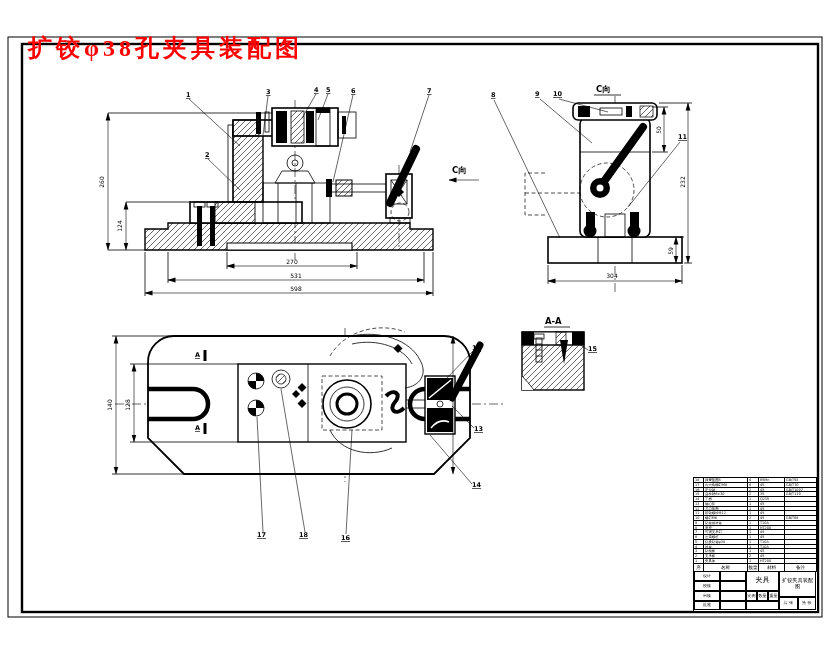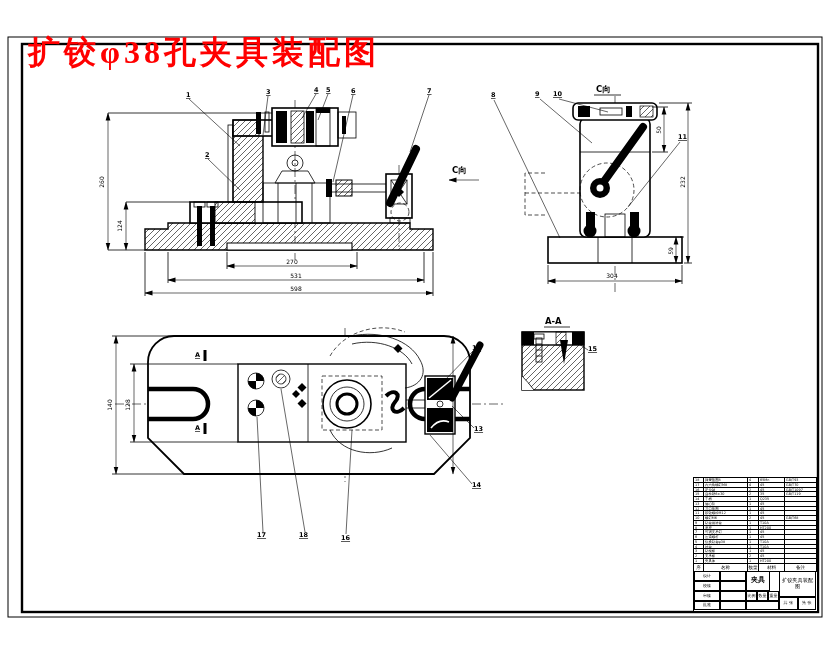--- a/index.html
+++ b/index.html
@@ -13,21 +13,21 @@
   .vw{font-size:8.5px;font-weight:bold;}
   .thick{stroke:#000;stroke-width:1.6;fill:#fff;}
   .thin{stroke:#000;stroke-width:0.8;fill:none;}
   .ldr{stroke:#000;stroke-width:0.6;fill:none;}
   .cl{stroke:#000;stroke-width:0.6;stroke-dasharray:9 3 2 3;fill:none;}
   .dsh{stroke:#000;stroke-width:0.7;stroke-dasharray:4 2.5;fill:none;}
   .blk{fill:#000;stroke:none;}
   .hp{fill:url(#hatch);stroke:#000;stroke-width:1.4;}
   #title{position:absolute;left:28px;top:36px;width:500px;
      font-family:"Liberation Serif","DejaVu Serif",serif;font-weight:bold;
-     font-size:32px;letter-spacing:4px;color:#ff0000;white-space:nowrap;line-height:1;}
+     font-size:24px;letter-spacing:4px;color:#ff0000;white-space:nowrap;line-height:1;}
   #notes{position:absolute;left:534px;top:450px;width:175px;}
   #notes .nh{font-size:7px;font-weight:bold;font-style:italic;margin:0 0 2px 22px;}
   #notes .nl{font-size:5.2px;line-height:8px;white-space:nowrap;}
   #ptable{position:absolute;left:693px;top:477px;width:125px;height:135px;
      border:1.5px solid #000;box-sizing:border-box;background:#fff;}
   .prow,.phead{display:grid;grid-template-columns:10px 44px 11px 26px 1fr;}
   .prow{height:4.78px;}
   .prow span{border-right:0.5px solid #000;border-bottom:0.5px solid #000;
      font-size:3.4px;line-height:4.6px;overflow:hidden;white-space:nowrap;
      padding-left:1px;box-sizing:border-box;}
@@ -462,21 +462,21 @@
   </div>
   <div id="tblock">
     <div class="tb" style="left:0;top:0;width:26px;height:10px">设计</div>
     <div class="tb" style="left:26px;top:0;width:26px;height:10px"></div>
     <div class="tb" style="left:0;top:10px;width:26px;height:10px">校核</div>
     <div class="tb" style="left:26px;top:10px;width:26px;height:10px"></div>
     <div class="tb" style="left:0;top:20px;width:26px;height:10px">审核</div>
     <div class="tb" style="left:26px;top:20px;width:26px;height:10px"></div>
     <div class="tb" style="left:0;top:30px;width:26px;height:9px">批准</div>
     <div class="tb" style="left:26px;top:30px;width:26px;height:9px"></div>
-    <div class="tb" style="left:52px;top:0;width:24px;height:20px;font-size:7px;font-weight:bold">夹具</div>
+    <div class="tb" style="left:52px;top:0;width:33px;height:20px;font-size:7px;font-weight:normal">夹具</div>
     <div class="tb" style="left:52px;top:20px;width:11px;height:10px">比例</div>
     <div class="tb" style="left:63px;top:20px;width:11px;height:10px">数量</div>
     <div class="tb" style="left:74px;top:20px;width:11px;height:10px">重量</div>
     <div class="tb" style="left:52px;top:30px;width:33px;height:9px"></div>
     <div class="tb" style="left:85px;top:0;width:37px;height:26px;font-size:5.2px">扩铰夹具装配图</div>
     <div class="tb" style="left:85px;top:26px;width:18.5px;height:13px">共 张</div>
     <div class="tb" style="left:103.5px;top:26px;width:18.5px;height:13px">第 张</div>
   </div>
 </div>
 

